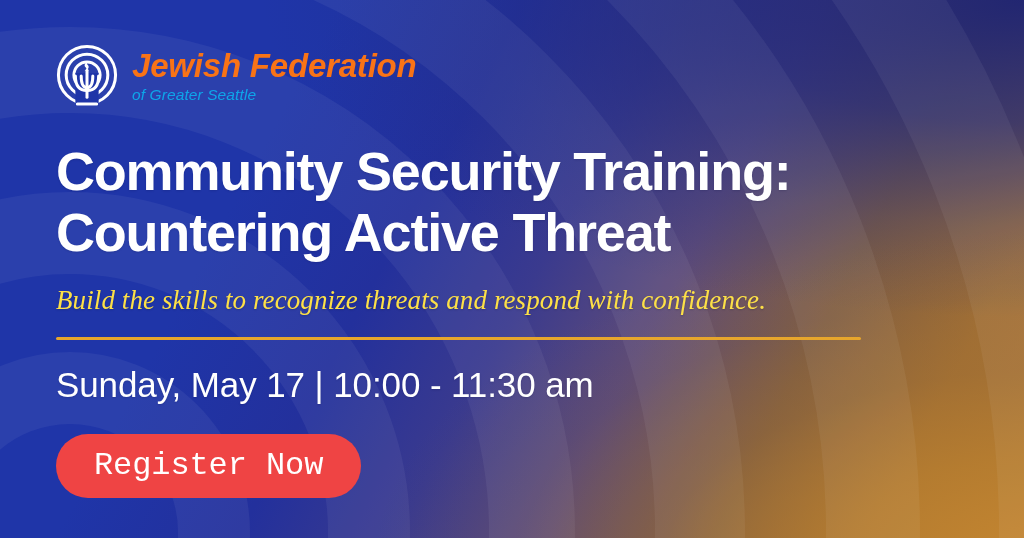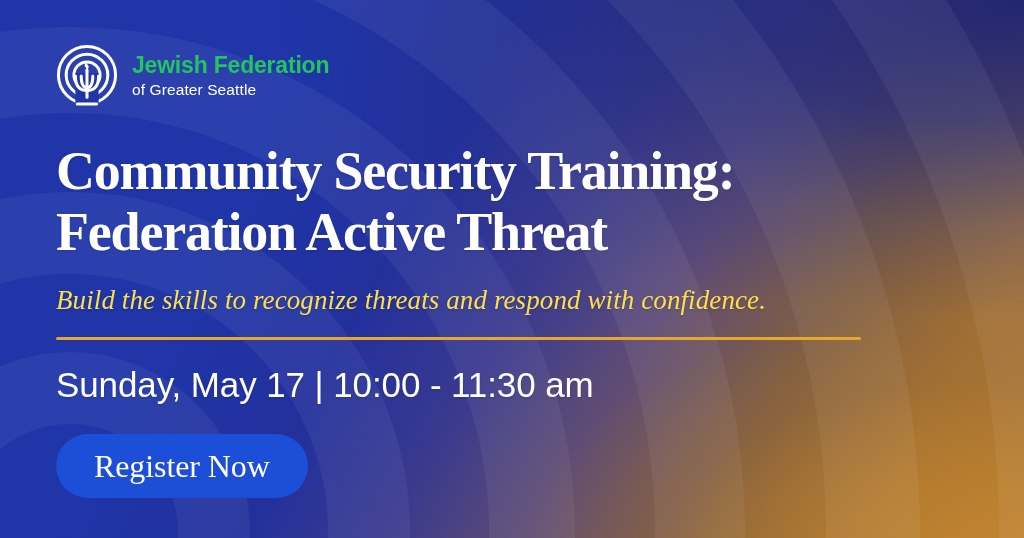--- a/index.html
+++ b/index.html
@@ -104,45 +104,46 @@
     display: block;
   }
   .logo-words {
     display: flex;
     flex-direction: column;
     justify-content: center;
     line-height: 1;
     padding-top: 2px;
   }
   .logo-line1 {
-    color: #22c55e;
-    font-size: 23px;
+    color: #f97316;
+    font-size: 33px;
     font-weight: 700;
     letter-spacing: -0.2px;
     white-space: nowrap;
+    font-style: italic;
   }
   .logo-line2 {
-    color: #ffffff;
+    color: #0ea5e9;
     font-size: 15.5px;
     font-weight: 400;
     letter-spacing: 0.1px;
     margin-top: 5px;
     white-space: nowrap;
+    font-style: italic;
   }
 
   
   .headline {
     margin-top: 35px;
     color: #ffffff;
     font-size: 54px;
     font-weight: 700;
     line-height: 1.13;
     letter-spacing: -1.2px;
     text-shadow: 0 1px 2px rgba(10, 16, 60, 0.16);
-    font-family: Liberation Serif, serif;
   }
   .headline-line { display: block; white-space: nowrap; }
 
   
   .subtitle {
     margin-top: 22px;
     color: #fde047;
     font-family: "Liberation Serif", "DejaVu Serif", serif;
     font-style: italic;
     font-size: 27px;
@@ -173,29 +174,29 @@
   }
 
   
   .cta-row { margin-top: 29px; }
   .cta-button {
     display: inline-flex;
     align-items: center;
     justify-content: center;
     height: 64px;
     padding: 0 38px;
-    background: #1d4ed8;
+    background: #ef4444;
     color: #ffffff;
     font-size: 32px;
     font-weight: 400;
     letter-spacing: -0.1px;
     border: none;
     border-radius: 999px;
     cursor: pointer;
-    font-family: Liberation Serif, serif;
+    font-family: Liberation Mono, monospace;
     white-space: nowrap;
     line-height: 1;
   }
 </style>
 </head>
 <body>
 
 <div class="banner">
 
   <div class="bg-base"></div>
@@ -234,21 +235,21 @@
         <path d="M33.6 17.5 c-3.6 1.6 -5.2 4.6 -3.1 6.6 c1.6 1.5 1.0 2.8 -1.3 4.0 c3.9 -1.2 5.8 -4.3 3.6 -6.4 c-1.5 -1.5 -1.0 -2.9 0.8 -4.2 z" fill="#ffffff"></path>
       </svg>
       <div class="logo-words">
         <span class="logo-line1">Jewish Federation</span>
         <span class="logo-line2">of Greater Seattle</span>
       </div>
     </div>
 
     <h1 class="headline">
       <span class="headline-line">Community Security Training:</span>
-      <span class="headline-line">Federation Active Threat</span>
+      <span class="headline-line">Countering Active Threat</span>
     </h1>
 
     <p class="subtitle">Build the skills to recognize threats and respond with confidence.</p>
 
     <div class="divider"></div>
 
     <p class="date-line">Sunday, May 17 | 10:00 - 11:30 am</p>
 
     <div class="cta-row">
       <button class="cta-button">Register Now</button>

